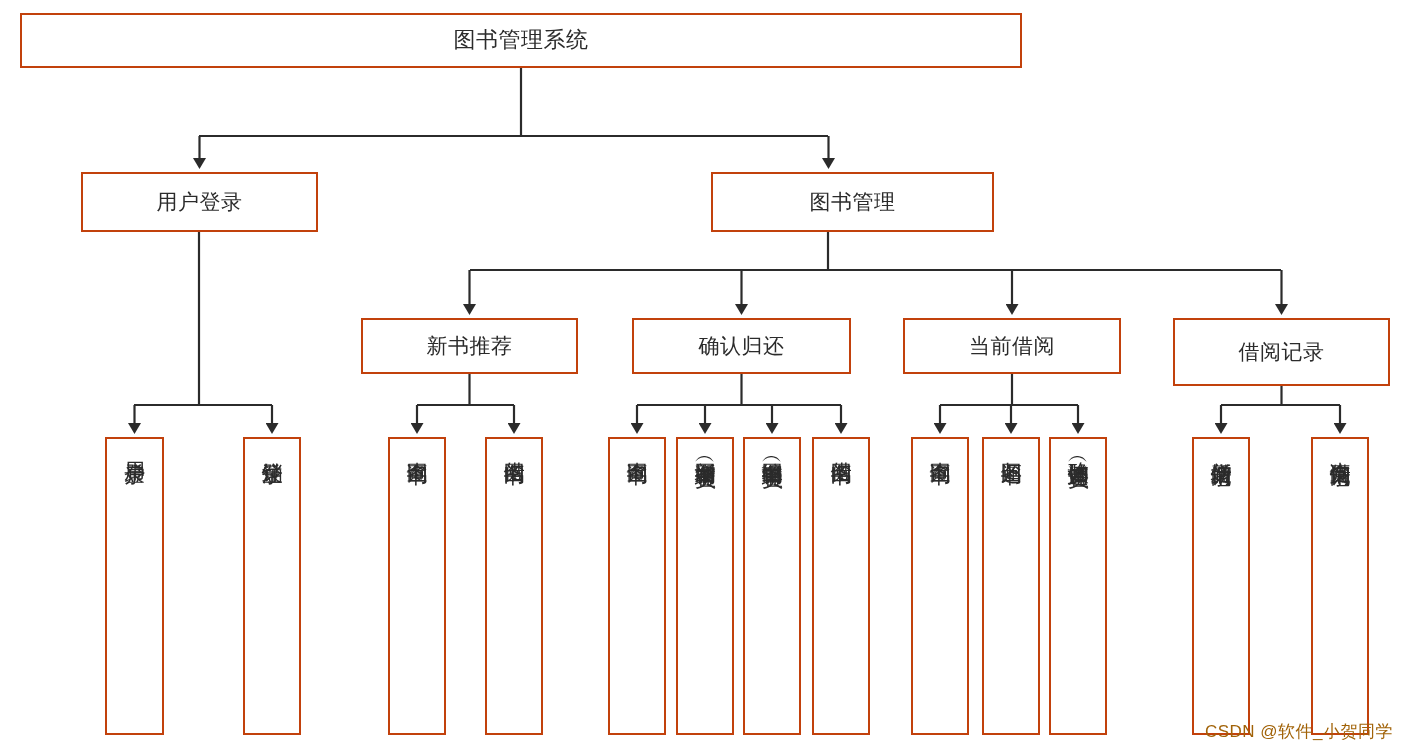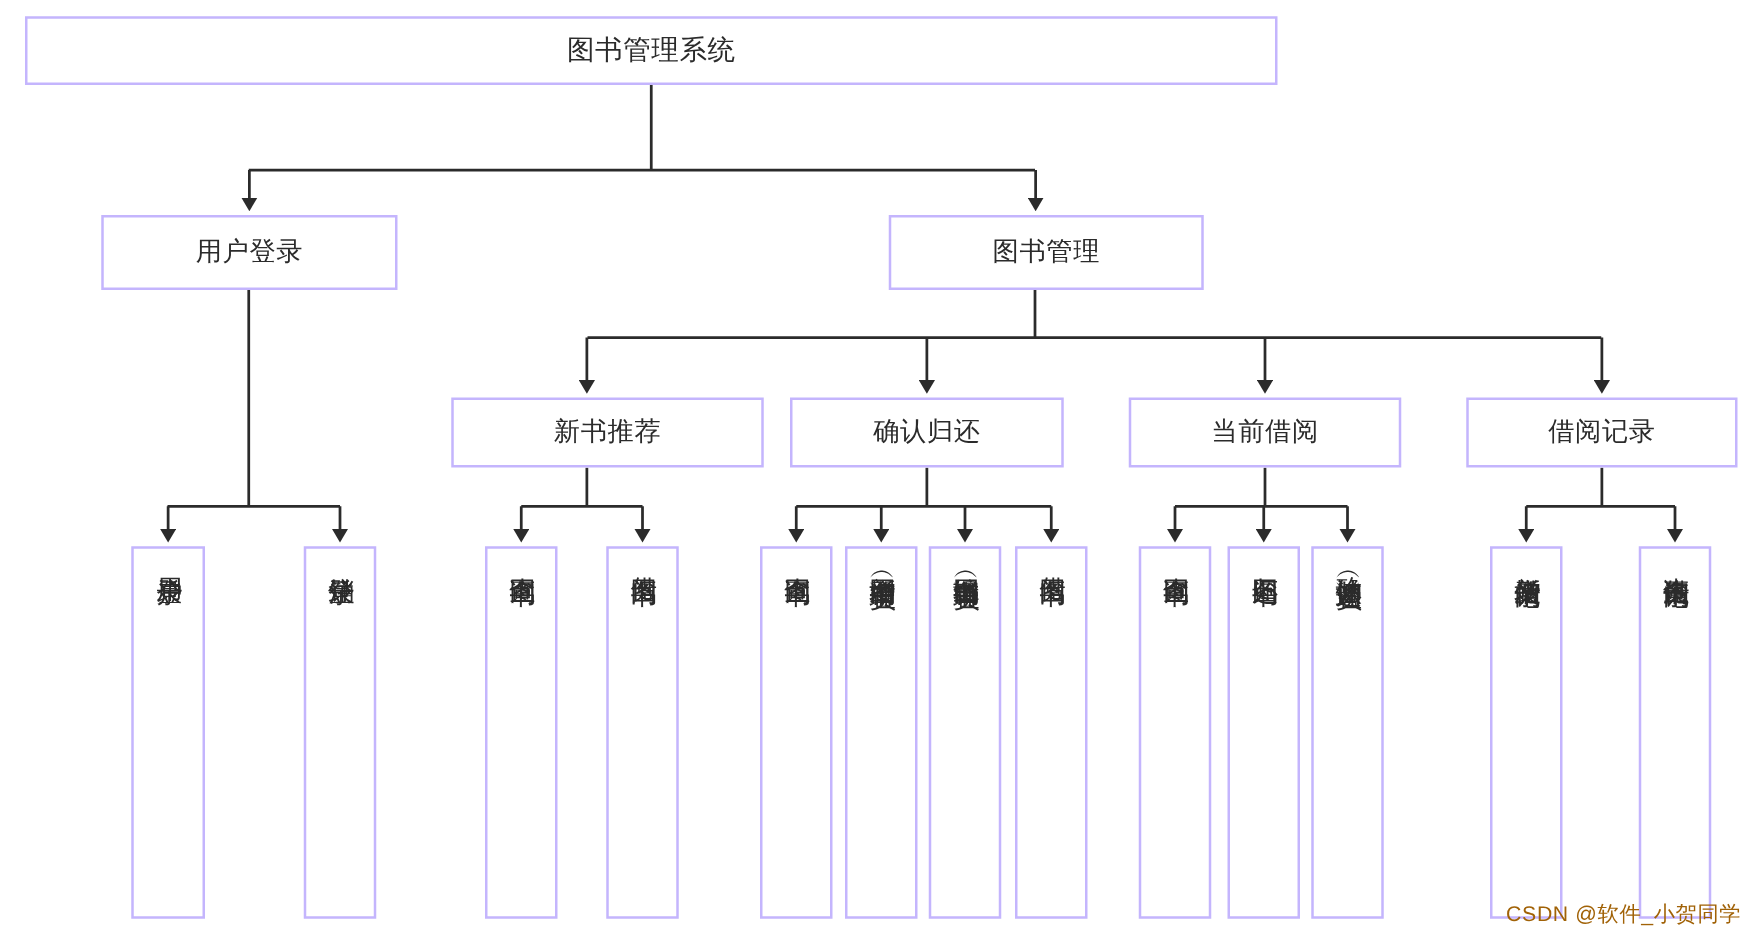--- a/index.html
+++ b/index.html
@@ -21,21 +21,21 @@
     position: absolute;
     left: 0;
     top: 0;
     width: 1405px;
     height: 747px;
     pointer-events: none;
   }
   .node {
     position: absolute;
     box-sizing: border-box;
-    border: 2px solid #c4b5fd;
+    border: 2px solid #c2410c;
     background: #ffffff;
     display: flex;
     align-items: center;
     justify-content: center;
     color: #2b2b2b;
     z-index: 2;
   }
   .node .label {
     display: block;
     text-align: center;
@@ -120,33 +120,33 @@
       </g>
   </svg>
 
   <div id="nodes">
       <div class="node h root" style="left: 20px; top: 13px; width: 1002px; height: 55px;">
         <span class="label">图书管理系统</span>
       </div>
       <div class="node h" style="left: 81px; top: 172px; width: 237px; height: 60px;">
         <span class="label">用户登录</span>
       </div>
-      <div class="node h" style="left: 711px; top: 172px; width: 252px; height: 60px;">
+      <div class="node h" style="left: 711px; top: 172px; width: 283px; height: 60px;">
         <span class="label">图书管理</span>
       </div>
-      <div class="node h" style="left: 361px; top: 318px; width: 250px; height: 56px;">
+      <div class="node h" style="left: 361px; top: 318px; width: 217px; height: 56px;">
         <span class="label">新书推荐</span>
       </div>
       <div class="node h" style="left: 632px; top: 318px; width: 219px; height: 56px;">
         <span class="label">确认归还</span>
       </div>
       <div class="node h" style="left: 903px; top: 318px; width: 218px; height: 56px;">
         <span class="label">当前借阅</span>
       </div>
-      <div class="node h" style="left: 1173px; top: 318px; width: 217px; height: 56px;">
+      <div class="node h" style="left: 1173px; top: 318px; width: 217px; height: 68px;">
         <span class="label">借阅记录</span>
       </div>
       <div class="node v" style="left: 105px; top: 437px; width: 59px; height: 298px;">
         <span class="label">用户登录</span>
       </div>
       <div class="node v" style="left: 243px; top: 437px; width: 58px; height: 298px;">
         <span class="label">注销登录</span>
       </div>
       <div class="node v" style="left: 388px; top: 437px; width: 58px; height: 298px;">
         <span class="label">查询图书</span>

